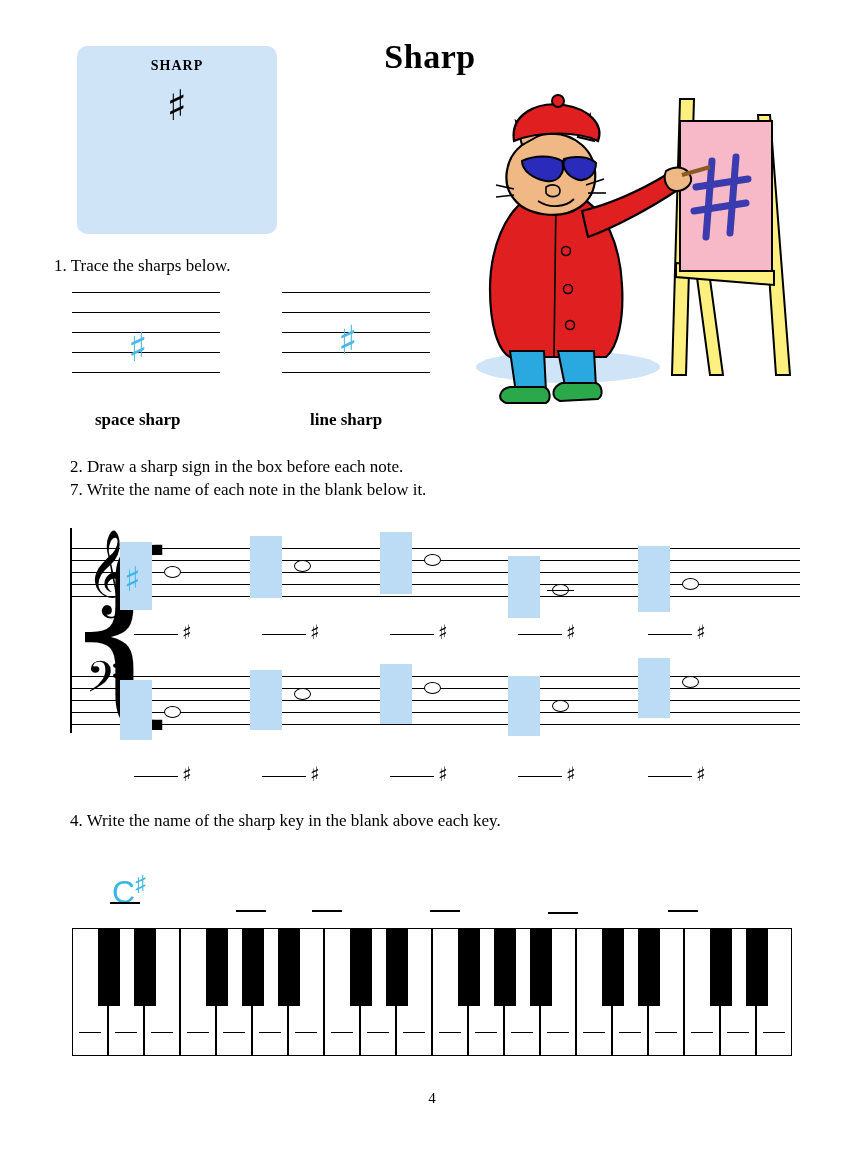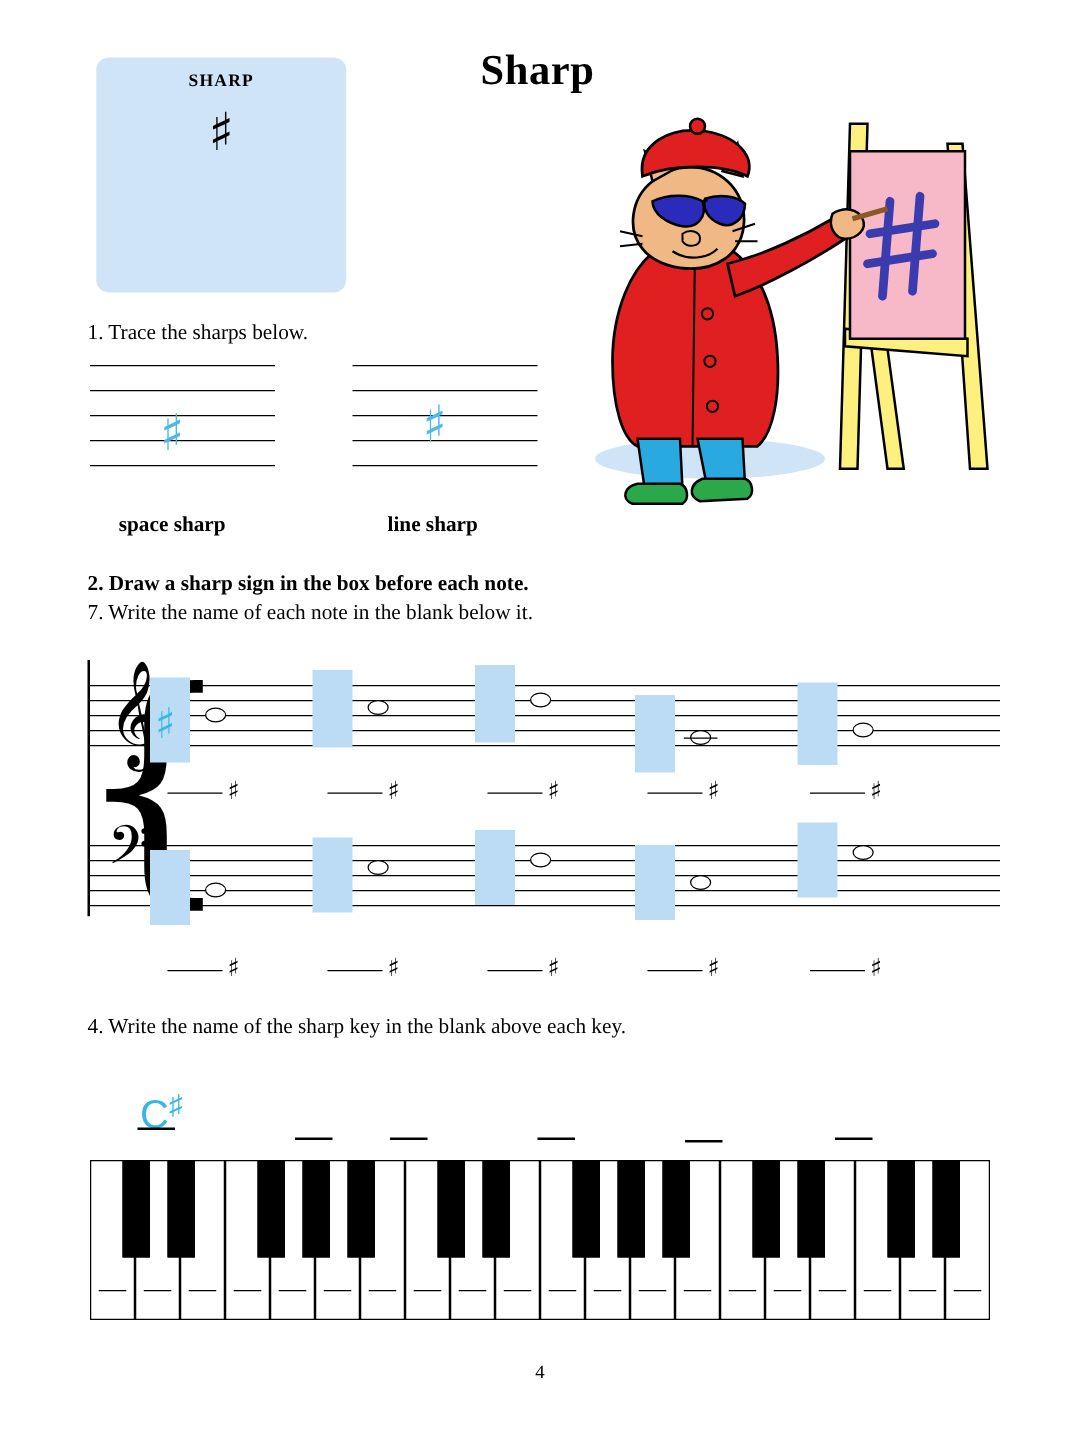--- a/index.html
+++ b/index.html
@@ -59,22 +59,22 @@
     line-height: 19px;
   }
   .def-text b { font-weight: bold; }
 
   
   .instruction {
     position: absolute;
     font-size: 17px;
     line-height: 23px;
   }
-  #ins1 { left: 70px; top: 254px; }
-  #ins2 { left: 70px; top: 455px; font-weight: bold; }
+  #ins1 { left: 54px; top: 254px; }
+  #ins2 { left: 70px; top: 455px; }
   #ins3 { left: 70px; top: 478px; }
   #ins4 { left: 70px; top: 809px; }
 
   
   .trace-staff {
     position: absolute;
     width: 148px;
     height: 82px;
   }
   #trace-a { left: 72px; top: 292px; }

